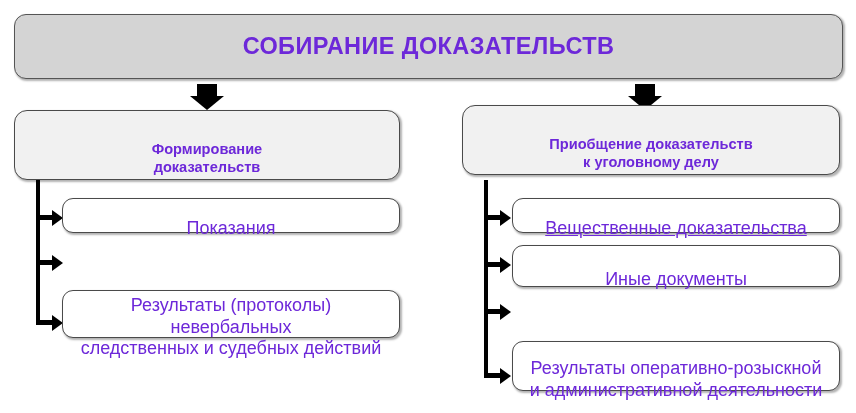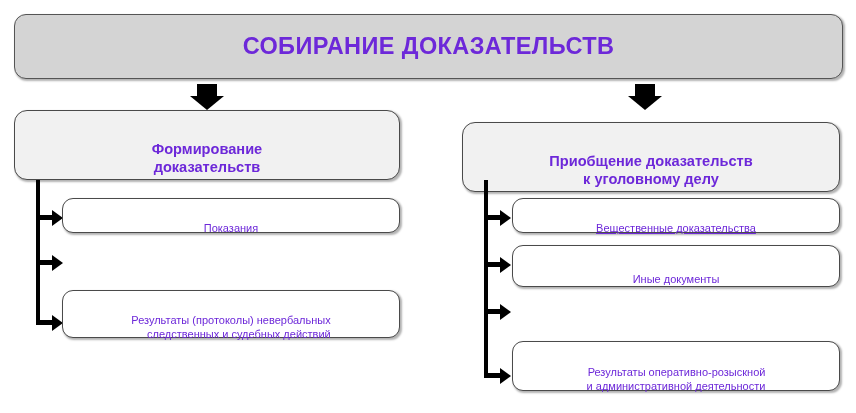--- a/index.html
+++ b/index.html
@@ -60,31 +60,30 @@
     padding: 0 10px;
   }
   .sub-left {
     left: 14px;
     top: 110px;
     width: 386px;
     height: 70px;
   }
   .sub-right {
     left: 462px;
-    top: 122px;
+    top: 105px;
     width: 378px;
     height: 70px;
   }
 
   
   .leaf {
-    font-size: 11px;
+    font-size: 18px;
     font-weight: normal;
     padding: 8px 8px;
-    text-align: right;
   }
   .leaf-left  { left: 62px;  width: 338px; }
   .leaf-right { left: 512px; width: 328px; }
 
   
   .trunk {
     position: absolute;
     width: 4.5px;
     background: #000000;
   }

